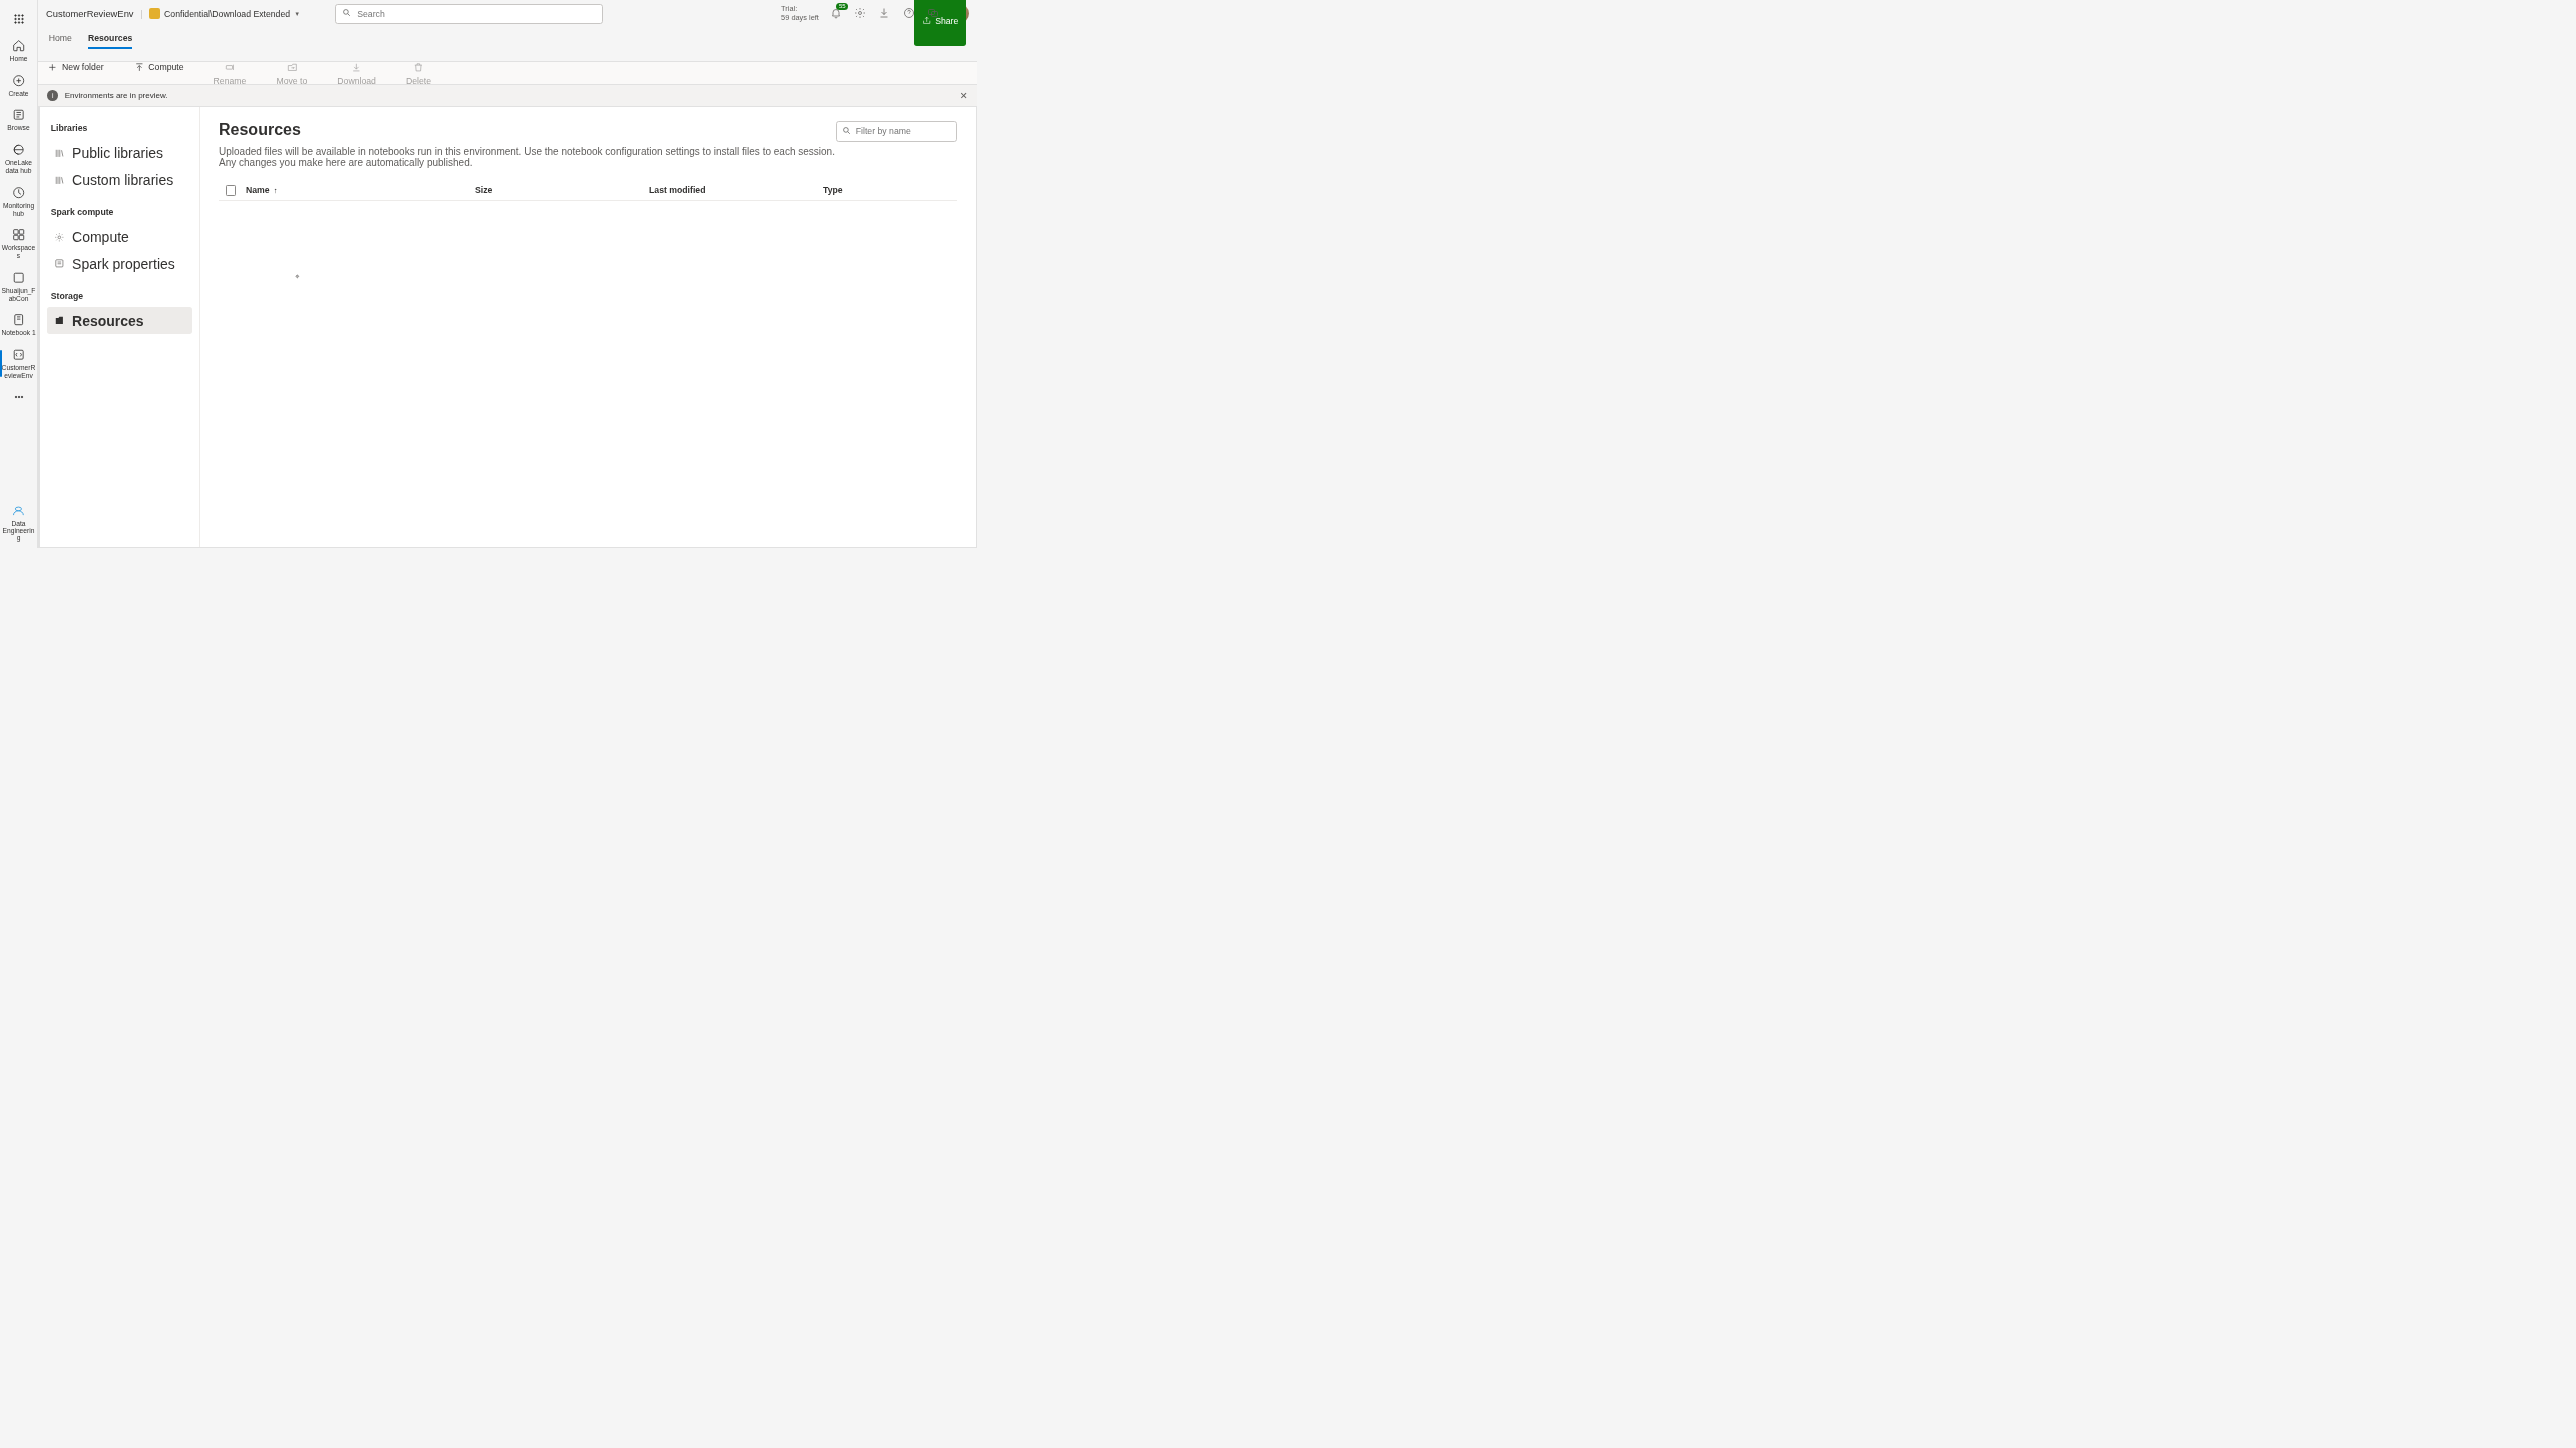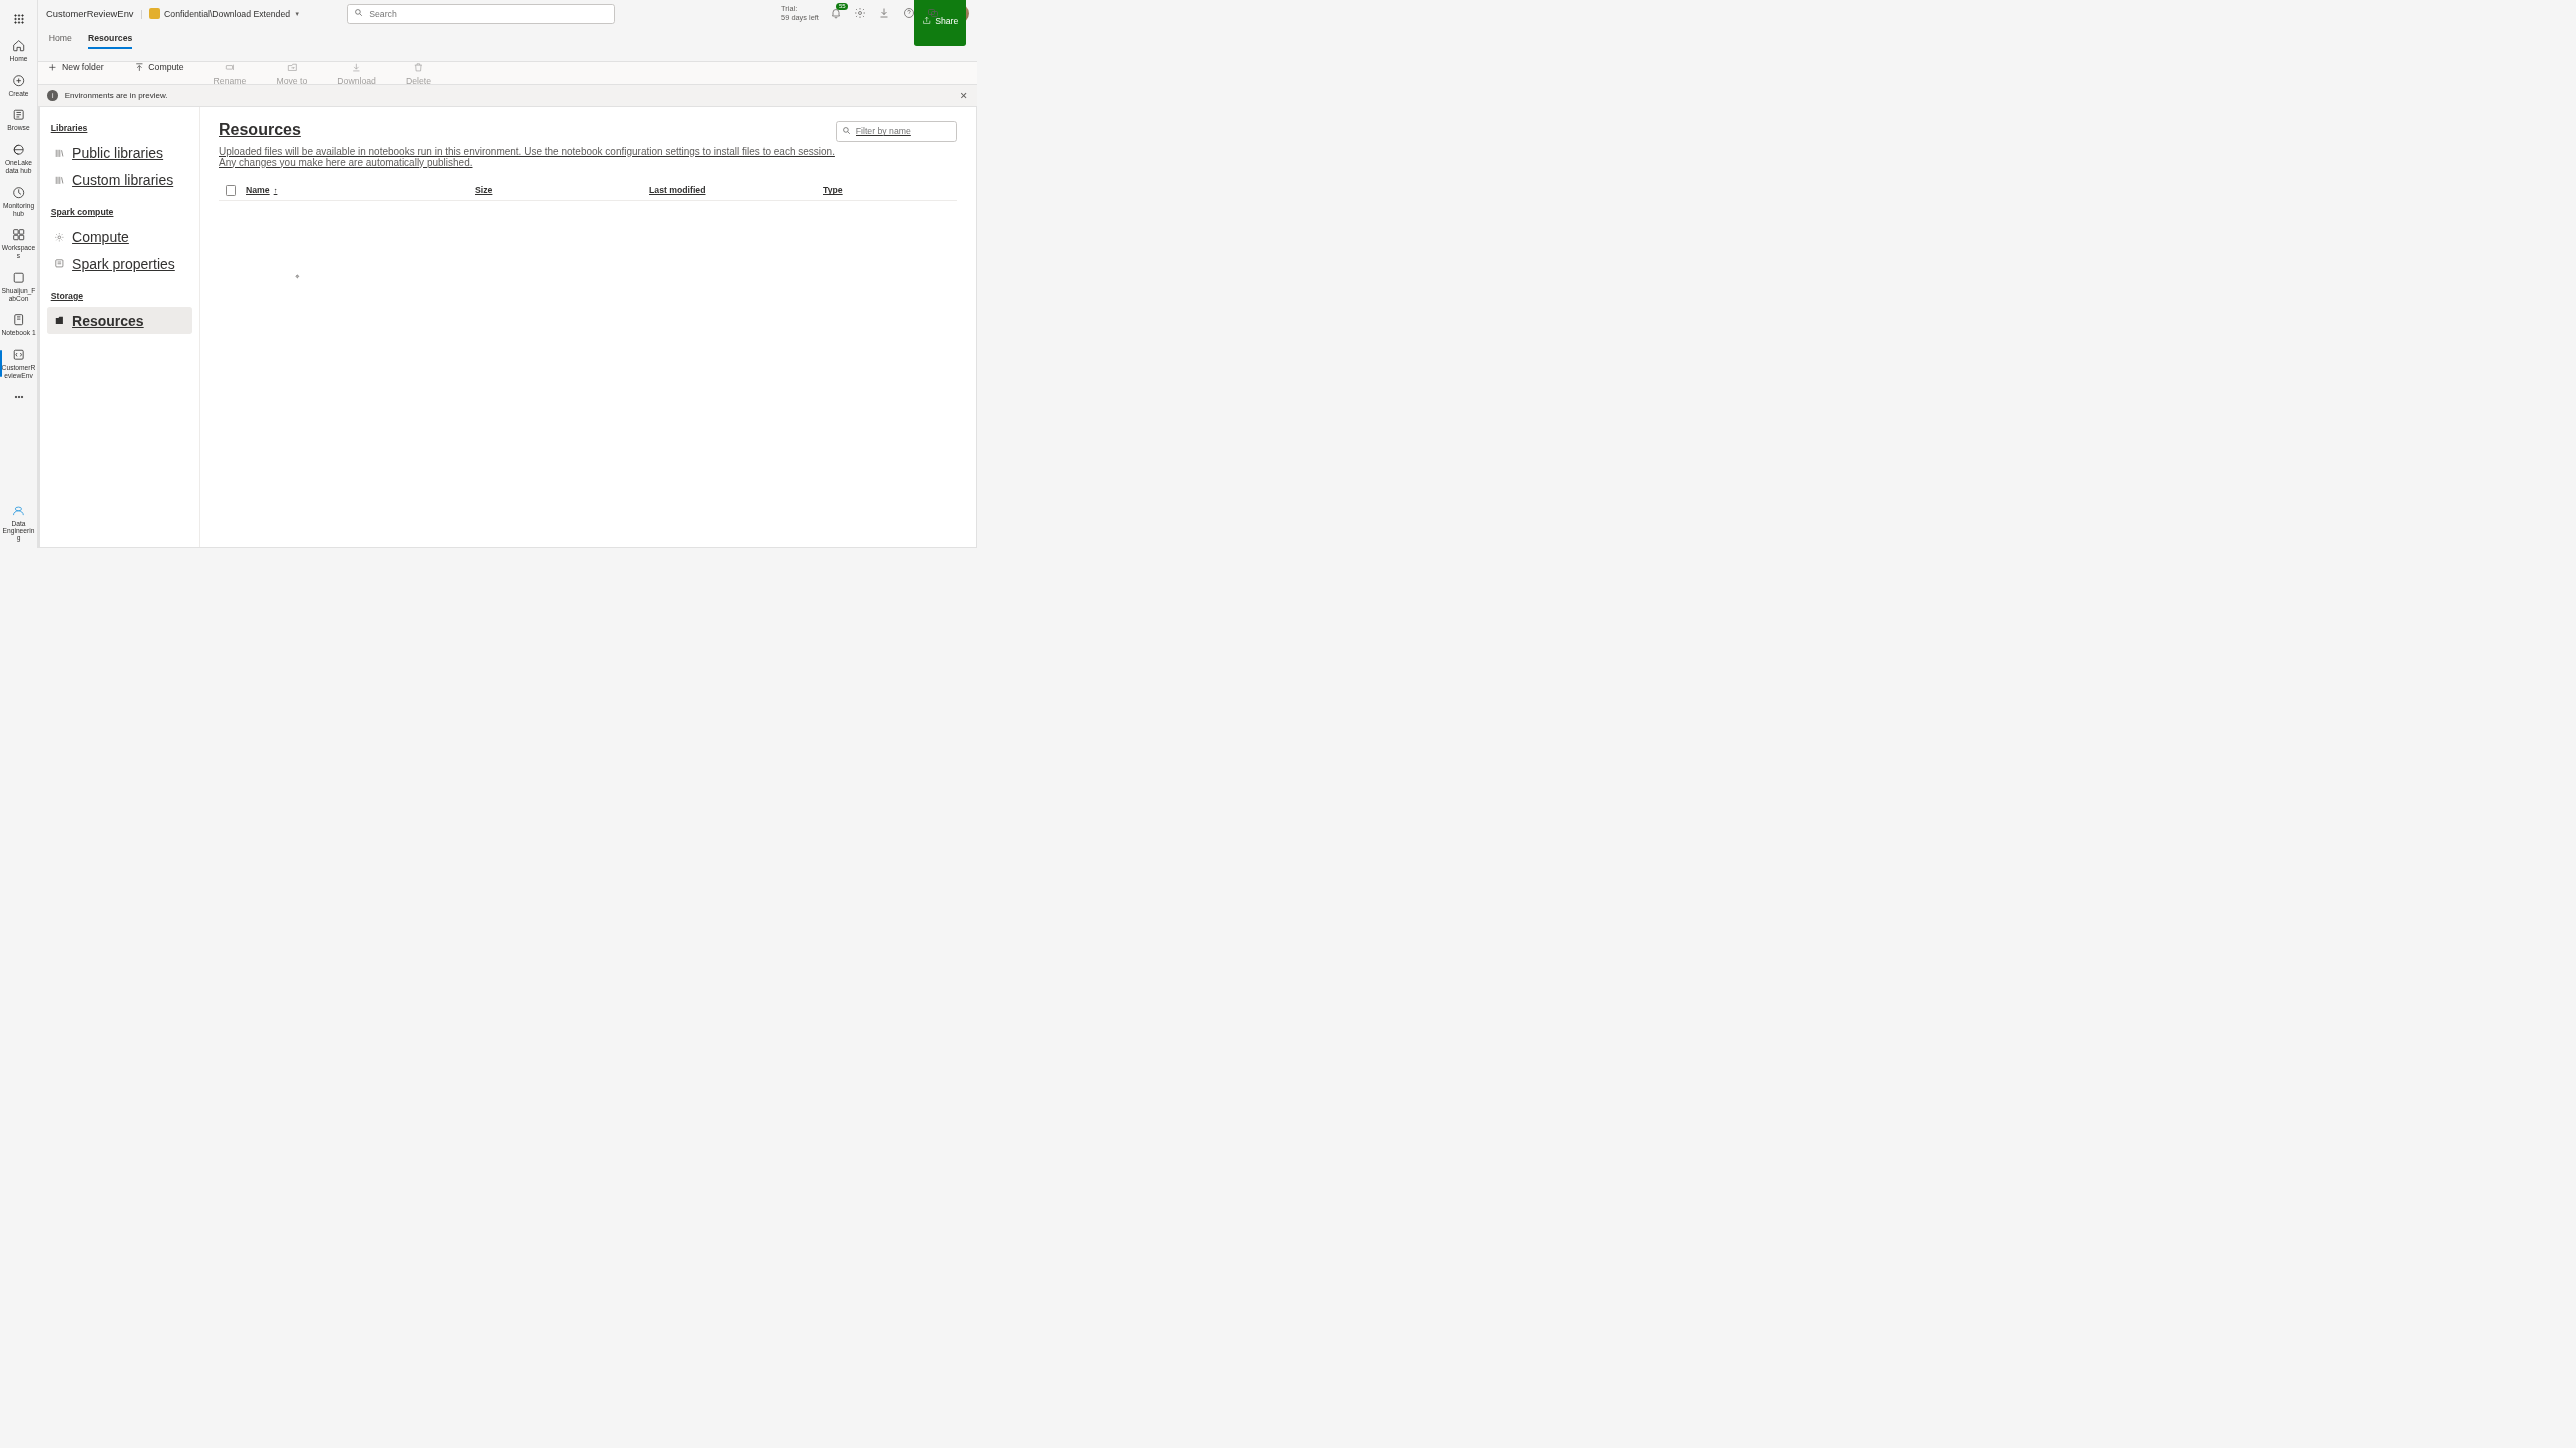--- a/index.html
+++ b/index.html
@@ -20,21 +20,21 @@
     
     .main { flex: 1; display: flex; flex-direction: column; background: #f5f5f5; }
 
     
     .topbar { height: 27px; display: flex; align-items: center; padding: 0 8px; gap: 8px; }
     .breadcrumb { font-size: 9.4px; color: #323130; display: flex; align-items: center; gap: 6.7px; }
     .bc-sep { color: #c8c6c4; }
     .sens-chip { display: flex; align-items: center; gap: 4px; font-size: 8.7px; color: #323130; }
     .sens-badge { width: 10.7px; height: 10.7px; background: #e3af2d; border-radius: 2px; display: inline-block; }
     .chev { color: #605e5c; font-size: 6.7px; margin-left: 1.3px; }
-    .search { margin-left: 40px; flex: 0 0 268px; height: 20px; border: 0.7px solid #c8c6c4; border-radius: 2.7px; background: #fff; display: flex; align-items: center; padding: 0 6.7px; gap: 5.4px; }
+    .search { margin-left: 28px; flex: 0 0 268px; height: 20px; border: 0.7px solid #c8c6c4; border-radius: 2.7px; background: #fff; display: flex; align-items: center; padding: 0 6.7px; gap: 5.4px; }
     .search input { border: none; outline: none; flex: 1; font-size: 8.7px; color: #605e5c; background: transparent; }
     .top-right { margin-left: auto; display: flex; align-items: center; gap: 10.7px; }
     .trial { font-size: 7.4px; color: #605e5c; line-height: 1.2; text-align: left; }
     .ticon { width: 13.4px; height: 13.4px; display: flex; align-items: center; justify-content: center; cursor: pointer; position: relative; color: #605e5c; }
     .notif-badge { position: absolute; top: -4px; right: -5.4px; background: #107c10; color: #fff; font-size: 6px; border-radius: 5.4px; padding: 0.7px 2.7px; min-width: 9.4px; text-align: center; }
     .avatar { width: 19px; height: 19px; border-radius: 50%; background: linear-gradient(135deg,#c8a27a,#8b6b4a); display: inline-block; }
 
     
     .tabs { height: 21.5px; display: flex; align-items: flex-end; padding: 0 10.7px; gap: 16px; }
     .tab { font-size: 8.7px; color: #605e5c; padding-bottom: 5.4px; cursor: pointer; position: relative; }
@@ -47,21 +47,21 @@
     .tbtn { display: flex; align-items: center; gap: 4px; font-size: 8.7px; color: #323130; cursor: pointer; }
     .tbtn.disabled { color: #a19f9d; cursor: default; flex-direction: column; }
     .tbtn svg { width: 10.7px; height: 10.7px; }
 
     
     .banner { background: #f3f2f1; border-bottom: 0.7px solid #e1e1e1; display: flex; align-items: center; padding: 5.4px 9.4px; font-size: 8px; color: #323130; }
     .banner .info-i { width: 10.7px; height: 10.7px; border-radius: 50%; background: #605e5c; color: #fff; font-size: 6.7px; display: flex; align-items: center; justify-content: center; margin-right: 6.7px; }
     .banner .close-x { margin-left: auto; color: #605e5c; cursor: pointer; font-size: 9.4px; }
 
     
-    .content { flex: 1; display: flex; background: #5eead4; border-left: 0.7px solid #e1e1e1; margin: 0; text-decoration: underline; }
+    .content { flex: 1; display: flex; background: #5eead4; border-left: 0.7px solid #e1e1e1; margin: 0; }
     .content-wrap { display: flex; width: 100%; border: 0.7px solid #e1e1e1; border-top: none; background: #fff; }
 
     .side { width: 160px; border-right: 0.7px solid #edebe9; padding: 12px 6.7px; }
     .side-h { font-size: 8.7px; font-weight: 600; color: #323130; padding: 4px 4px 6.7px; }
     .side-item { display: flex; align-items: center; gap: 6.7px; padding: 5.4px 6.7px; font-size: 14px; color: #323130; cursor: pointer; border-radius: 2.7px; }
     .side-item.active { background: #edebe9; font-weight: 600; }
     .side-sep { height: 9.4px; }
     .side-icon { width: 12px; height: 12px; display: flex; align-items: center; justify-content: center; color: #605e5c; }
 
     .page { flex: 1; padding: 13.4px 19px; }

